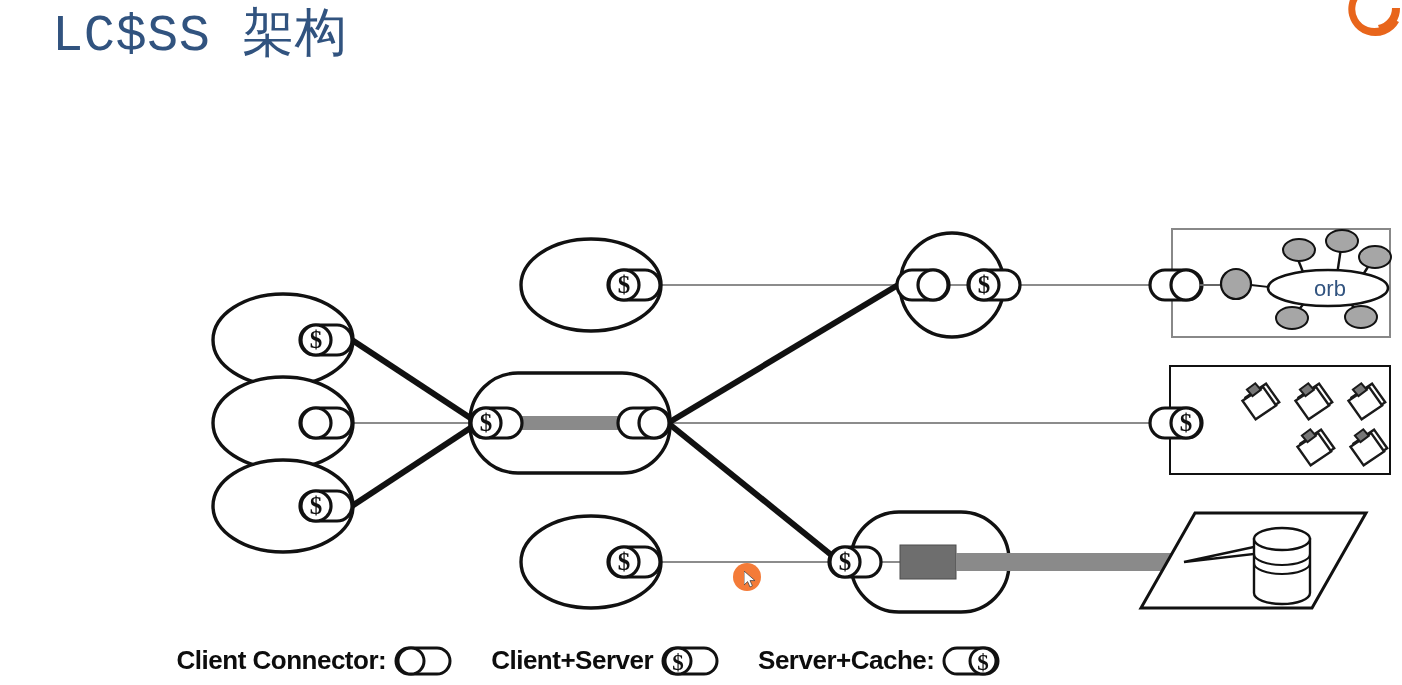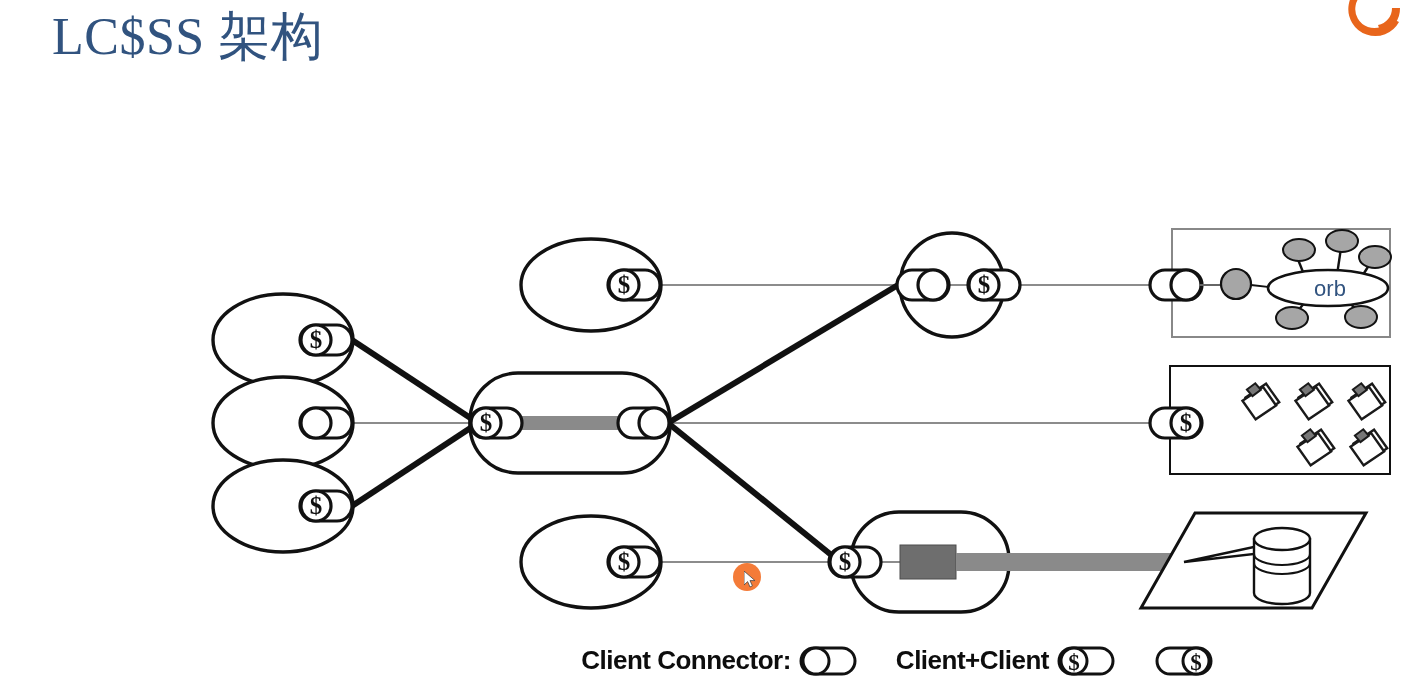--- a/index.html
+++ b/index.html
@@ -19,21 +19,21 @@
     position: absolute;
     inset: 0;
     width: 1402px;
     height: 685px;
     background: #ffffff;
   }
   #slide-title {
     position: absolute;
     left: 52px;
     top: 6px;
-    font-family: Liberation Serif, serif;
+    font-family: Liberation Mono, monospace;
     font-size: 52px;
     font-weight: 300;
     letter-spacing: 0.5px;
     color: #31537F;
     white-space: nowrap;
     line-height: 1.2;
   }
   #corner-logo {
     position: absolute;
     right: -4px;
@@ -62,24 +62,23 @@
     left: 11px;
     top: 8px;
   }
   .legend-row {
     position: absolute;
     left: 0;
     top: 636px;
     width: 1178px;
     height: 48px;
     display: flex;
-    justify-content: flex-end;
+    justify-content: center;
     align-items: center;
     gap: 38px;
-    margin-left: 36px;
   }
   .legend-item {
     display: flex;
     align-items: center;
     gap: 7px;
   }
   .legend-label {
     font-family: "Liberation Sans", sans-serif;
     font-size: 26px;
     font-weight: 700;
@@ -259,30 +258,31 @@
 
     <div class="legend-item">
       <span class="legend-label">Client Connector:</span>
       <svg class="legend-glyph" width="60" height="36" viewBox="0 0 60 36">
         <rect x="3" y="6" width="54" height="26" rx="13" ry="13" fill="#fff" stroke="#111" stroke-width="3"></rect>
         <circle cx="18" cy="19" r="13" fill="#fff" stroke="#111" stroke-width="3"></circle>
       </svg>
     </div>
 
     <div class="legend-item">
-      <span class="legend-label">Client+Client</span>
+      <span class="legend-label">Client+Server</span>
       <svg class="legend-glyph" width="60" height="36" viewBox="0 0 60 36">
         <rect x="3" y="6" width="54" height="26" rx="13" ry="13" fill="#fff" stroke="#111" stroke-width="3"></rect>
         <circle cx="18" cy="19" r="13" fill="#fff" stroke="#111" stroke-width="3"></circle>
         <text x="18" y="28" font-family="'Liberation Serif', serif" font-size="23" font-weight="700" text-anchor="middle" fill="#111">$</text>
       </svg>
     </div>
 
 
     <div class="legend-item">
+      <span class="legend-label">Server+Cache:</span>
       <svg class="legend-glyph" width="60" height="36" viewBox="0 0 60 36">
         <rect x="3" y="6" width="54" height="26" rx="13" ry="13" fill="#fff" stroke="#111" stroke-width="3"></rect>
         <circle cx="42" cy="19" r="13" fill="#fff" stroke="#111" stroke-width="3"></circle>
         <text x="42" y="28" font-family="'Liberation Serif', serif" font-size="23" font-weight="700" text-anchor="middle" fill="#111">$</text>
       </svg>
     </div>
 
   </div>
 
 </div>

